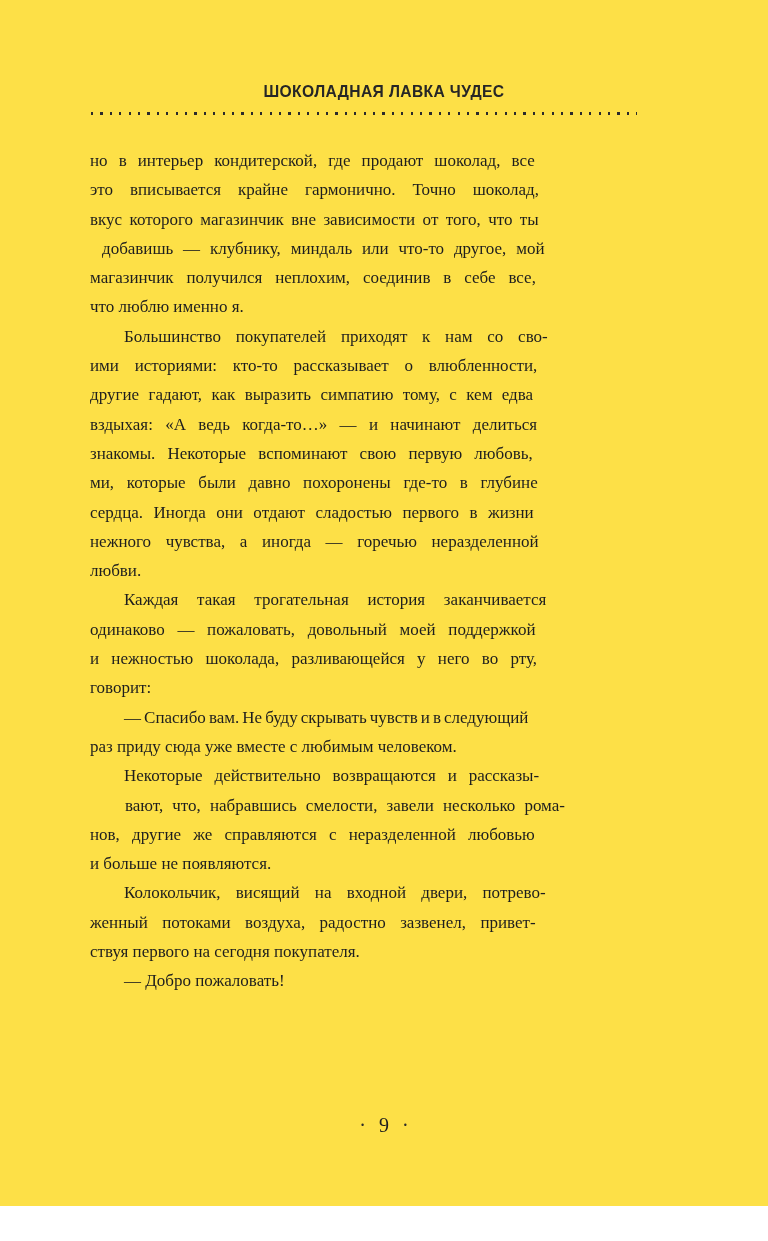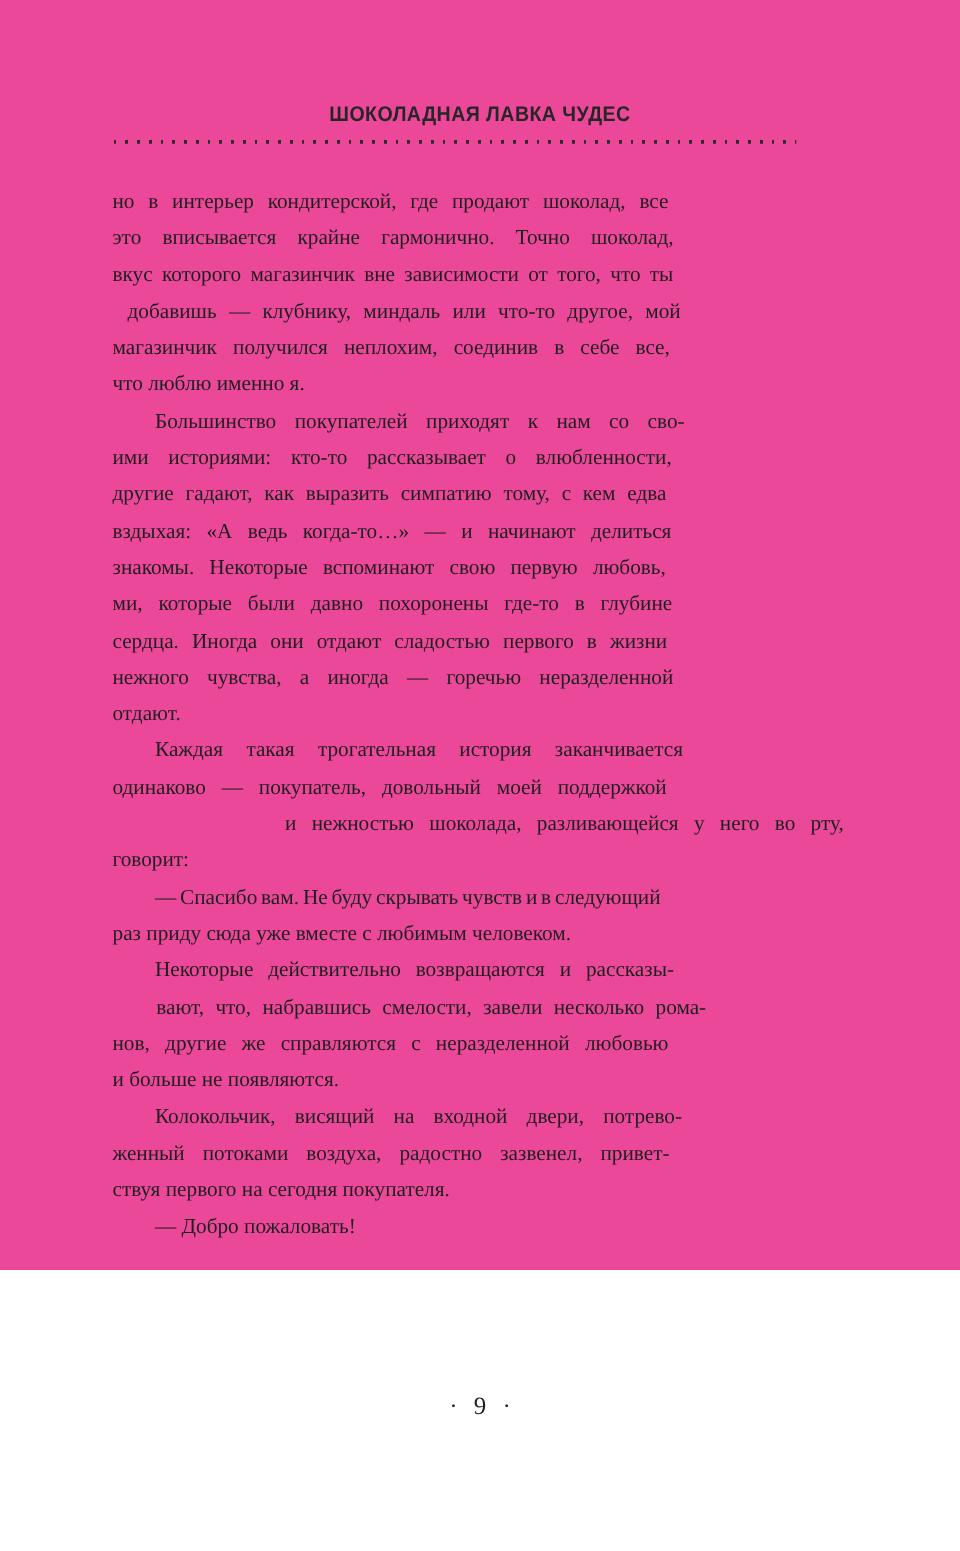--- a/index.html
+++ b/index.html
@@ -3,22 +3,22 @@
 <meta charset="utf-8">
 <style>
   * { margin: 0; padding: 0; box-sizing: border-box; }
   html, body {
     width: 768px; height: 1241px;
     background: #ffffff;
     overflow: hidden;
   }
   .page {
     position: relative;
-    width: 768px; height: 1016px;
-    background: #ec4899;
+    width: 768px; height: 1206px;
+    background: #fde047;
     color: #1e1e1e;
     text-decoration: underline;
   }
   
   .running-head {
     position: absolute;
     top: 82px; left: 0; width: 100%;
     text-align: center;
     line-height: 20px;
   }
@@ -96,26 +96,26 @@
       </div>
       <div class="paragraph">
         <div class="line indent" style="word-spacing: 10.51px;"><span>Большинство покупателей приходят к нам со сво-</span></div>
         <div class="line" style="word-spacing: 11.475px;"><span>ими историями: кто-то рассказывает о влюбленности,</span></div>
         <div class="line" style="word-spacing: 5.146px;"><span>другие гадают, как выразить симпатию тому, с кем едва</span></div>
         <div class="line" style="word-spacing: 8.056px;"><span>вздыхая: «А ведь когда-то…» — и начинают делиться</span></div>
         <div class="line" style="word-spacing: 7.888px;"><span>знакомы. Некоторые вспоминают свою первую любовь,</span></div>
         <div class="line" style="word-spacing: 8.417px;"><span>ми, которые были давно похоронены где-то в глубине</span></div>
         <div class="line" style="word-spacing: 6.203px;"><span>сердца. Иногда они отдают сладостью первого в жизни</span></div>
         <div class="line" style="word-spacing: 10.362px;"><span>нежного чувства, а иногда — горечью неразделенной</span></div>
-        <div class="line last"><span>отдают.</span></div>
+        <div class="line last"><span>любви.</span></div>
       </div>
       <div class="paragraph">
         <div class="line indent" style="word-spacing: 14.438px;"><span>Каждая такая трогательная история заканчивается</span></div>
-        <div class="line" style="word-spacing: 8.431px;"><span>одинаково — покупатель, довольный моей поддержкой</span></div>
-        <div class="line" style="word-spacing: 7.991px; text-align: right;"><span>и нежностью шоколада, разливающейся у него во рту,</span></div>
+        <div class="line" style="word-spacing: 8.431px;"><span>одинаково — пожаловать, довольный моей поддержкой</span></div>
+        <div class="line" style="word-spacing: 7.991px;"><span>и нежностью шоколада, разливающейся у него во рту,</span></div>
         <div class="line last"><span>говорит:</span></div>
       </div>
       <div class="paragraph">
         <div class="line indent" style="word-spacing: -1.193px;"><span>— Спасибо вам. Не буду скрывать чувств и в следующий</span></div>
         <div class="line last"><span>раз приду сюда уже вместе с любимым человеком.</span></div>
       </div>
       <div class="paragraph">
         <div class="line indent" style="word-spacing: 7.609px;"><span>Некоторые действительно возвращаются и рассказы-</span></div>
         <div class="line" style="word-spacing: 4.841px; margin-left: 35px;"><span>вают, что, набравшись смелости, завели несколько рома-</span></div>
         <div class="line" style="word-spacing: 7.927px;"><span>нов, другие же справляются с неразделенной любовью</span></div>

